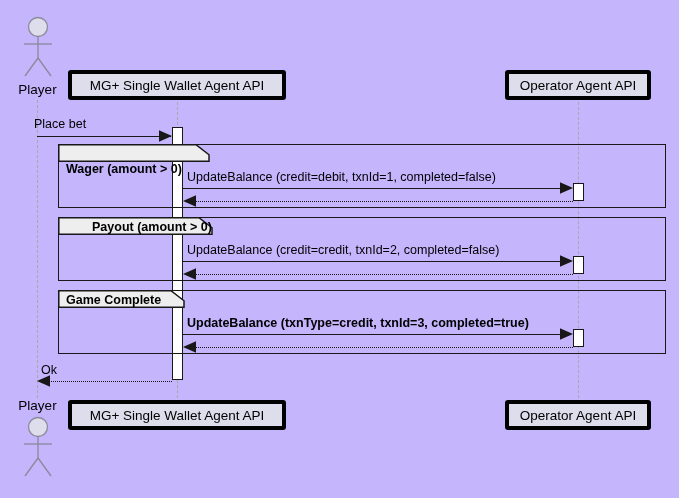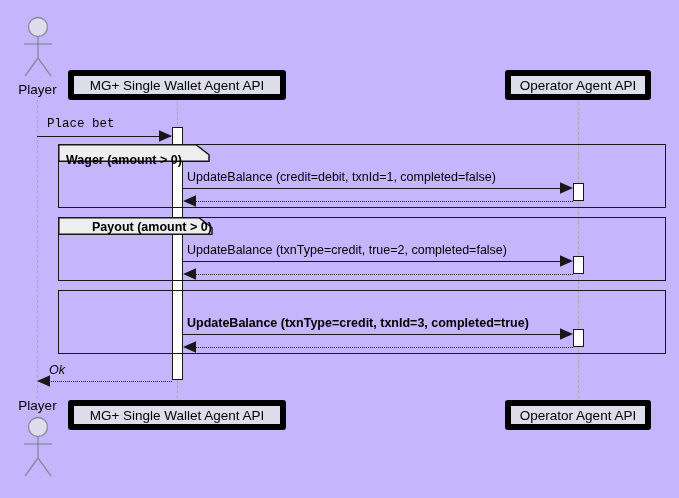--- a/index.html
+++ b/index.html
@@ -24,21 +24,21 @@
   .lifeline {
     position: absolute;
     width: 0;
     border-left: 1px dashed #A8A8A8;
   }
 
   
   .participant {
     position: absolute;
     background: #DEDDEC;
-    border: 6px solid #000000;
+    border: 4px solid #000000;
     border-radius: 3px;
     box-sizing: border-box;
     display: flex;
     align-items: center;
     justify-content: center;
     font-size: 13.5px;
     color: #000000;
     white-space: nowrap;
     letter-spacing: 0px;
   }
@@ -133,34 +133,34 @@
     <line x1="21" y1="42" x2="8" y2="60" stroke="#8A8A9A" stroke-width="1.3"></line>
     <line x1="21" y1="42" x2="34" y2="60" stroke="#8A8A9A" stroke-width="1.3"></line>
   </svg>
 
   <div class="participant" style="left:68px; top:70px; width:218px; height:30px;">MG+ Single Wallet Agent API</div>
   <div class="participant" style="left:505px; top:70px; width:146px; height:30px;">Operator Agent API</div>
 
   <div class="participant" style="left:68px; top:400px; width:218px; height:30px;">MG+ Single Wallet Agent API</div>
   <div class="participant" style="left:505px; top:400px; width:146px; height:30px;">Operator Agent API</div>
 
-  <div class="msg-label" style="left:47px; top:117px;font-family:Liberation Mono, monospace;">Place bet</div>
+  <div class="msg-label" style="left:34px; top:117px;">Place bet</div>
   <div class="msg-line" style="left:37px; top:136px; width:134px;"></div>
   <svg class="arrowhead" style="left:159px; top:129px;" width="14" height="14" viewBox="0 0 14 14">
     <polygon points="0,1.2 13,7 0,12.8" fill="#181818"></polygon>
   </svg>
 
   <div class="activation" style="left:172px; top:127px; width:11px; height:253px;"></div>
 
   <div class="frame" style="left:58px; top:144px; width:608px; height:64px;"></div>
   <div class="frame-label-wrap" style="left:58px; top:144px; width:152px;">
     <svg class="frame-label-shape" viewBox="0 0 152 20" preserveAspectRatio="none">
       <path d="M0.8,0.8 H138 L151,12 V19.2 H0.8 Z" fill="#EEEEEE" stroke="#181818" stroke-width="1.5"></path>
     </svg>
-    <div class="frame-label-text" style="top:7px;text-align:right;">Wager (amount &gt; 0)</div>
+    <div class="frame-label-text" style="top:16px;text-align:right;">Wager (amount &gt; 0)</div>
   </div>
 
   <div class="msg-label" style="left:187px; top:170px;">UpdateBalance (credit=debit, txnId=1, completed=false)</div>
   <div class="msg-line" style="left:183px; top:188px; width:386px;"></div>
   <svg class="arrowhead" style="left:560px; top:181px;" width="14" height="14" viewBox="0 0 14 14">
     <polygon points="0,1.2 13,7 0,12.8" fill="#181818"></polygon>
   </svg>
   <div class="activation" style="left:573px; top:183px; width:11px; height:18px;"></div>
 
   <div class="msg-line dotted" style="left:187px; top:201px; width:386px;"></div>
@@ -169,45 +169,51 @@
   </svg>
 
   <div class="frame" style="left:58px; top:217px; width:608px; height:64px;"></div>
   <div class="frame-label-wrap" style="left:58px; top:217px; width:155px;">
     <svg class="frame-label-shape" viewBox="0 0 155 20" preserveAspectRatio="none">
       <path d="M0.8,0.8 H141 L154,12 V19.2 H0.8 Z" fill="#EEEEEE" stroke="#181818" stroke-width="1.5"></path>
     </svg>
     <div class="frame-label-text" style="top:1px;padding-left:26px;">Payout (amount &gt; 0)</div>
   </div>
 
-  <div class="msg-label" style="left:187px; top:243px;">UpdateBalance (txnType=credit, true=2, completed=false)</div>
+  <div class="msg-label" style="left:187px; top:243px;">UpdateBalance (credit=credit, txnId=2, completed=false)</div>
   <div class="msg-line" style="left:183px; top:261px; width:386px;"></div>
   <svg class="arrowhead" style="left:560px; top:254px;" width="14" height="14" viewBox="0 0 14 14">
     <polygon points="0,1.2 13,7 0,12.8" fill="#181818"></polygon>
   </svg>
   <div class="activation" style="left:573px; top:256px; width:11px; height:18px;"></div>
 
   <div class="msg-line dotted" style="left:187px; top:274px; width:386px;"></div>
   <svg class="arrowhead" style="left:183px; top:267px;" width="14" height="14" viewBox="0 0 14 14">
     <polygon points="13,1.2 0,7 13,12.8" fill="#181818"></polygon>
   </svg>
 
   <div class="frame" style="left:58px; top:290px; width:608px; height:64px;"></div>
+  <div class="frame-label-wrap" style="left:58px; top:290px; width:127px;">
+    <svg class="frame-label-shape" viewBox="0 0 127 20" preserveAspectRatio="none">
+      <path d="M0.8,0.8 H113 L126,12 V19.2 H0.8 Z" fill="#EEEEEE" stroke="#181818" stroke-width="1.5"></path>
+    </svg>
+    <div class="frame-label-text" style="top:1px;">Game Complete</div>
+  </div>
 
   <div class="msg-label" style="left:187px; top:316px;font-weight:bold;">UpdateBalance (txnType=credit, txnId=3, completed=true)</div>
   <div class="msg-line" style="left:183px; top:334px; width:386px;"></div>
   <svg class="arrowhead" style="left:560px; top:327px;" width="14" height="14" viewBox="0 0 14 14">
     <polygon points="0,1.2 13,7 0,12.8" fill="#181818"></polygon>
   </svg>
   <div class="activation" style="left:573px; top:329px; width:11px; height:18px;"></div>
 
   <div class="msg-line dotted" style="left:187px; top:347px; width:386px;"></div>
   <svg class="arrowhead" style="left:183px; top:340px;" width="14" height="14" viewBox="0 0 14 14">
     <polygon points="13,1.2 0,7 13,12.8" fill="#181818"></polygon>
   </svg>
 
-  <div class="msg-label" style="left:49px; top:363px;font-style:italic;">Ok</div>
+  <div class="msg-label" style="left:41px; top:363px;">Ok</div>
   <div class="msg-line dotted" style="left:41px; top:381px; width:131px;"></div>
   <svg class="arrowhead" style="left:37px; top:374px;" width="14" height="14" viewBox="0 0 14 14">
     <polygon points="13,1.2 0,7 13,12.8" fill="#181818"></polygon>
   </svg>
 
 </div>
 
 </body></html>

